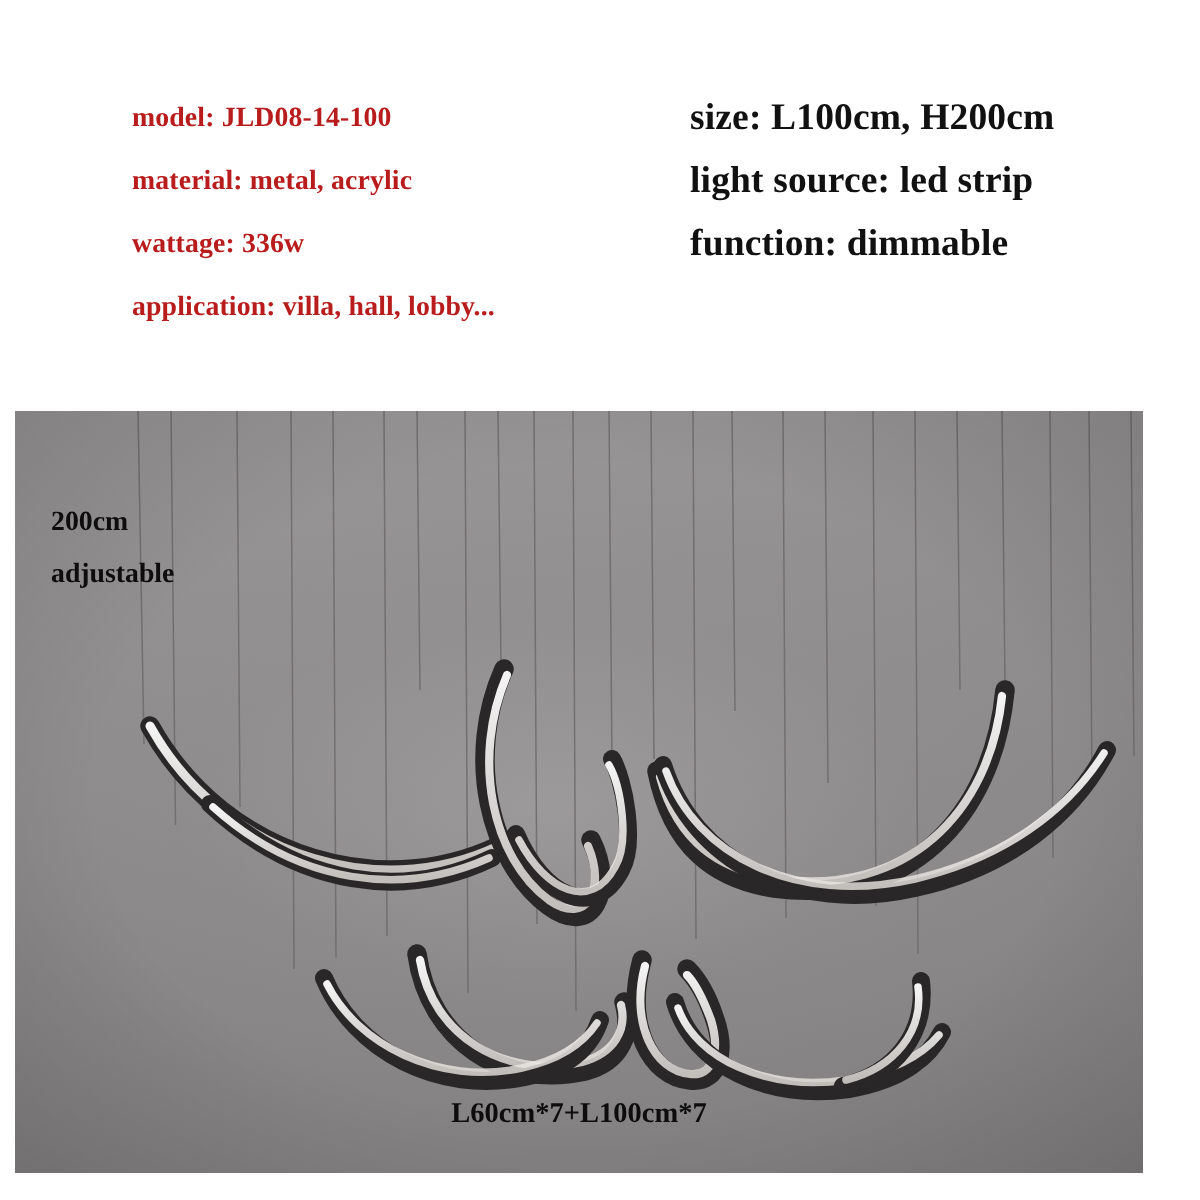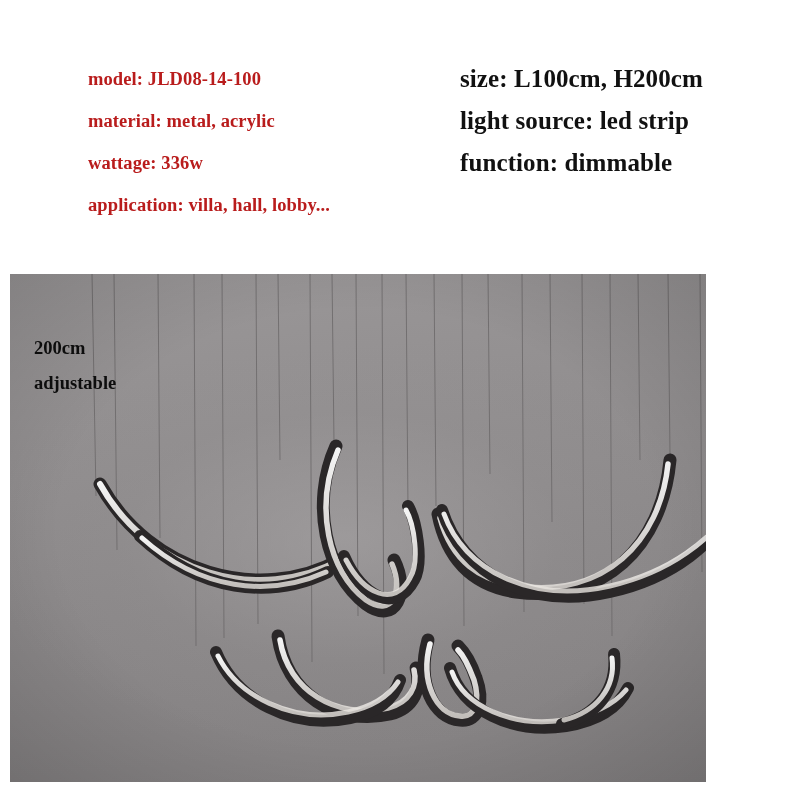--- a/index.html
+++ b/index.html
@@ -57,21 +57,21 @@
     color: #111111;
     letter-spacing: 0.1px;
     white-space: nowrap;
   }
 
   
   .photo {
     position: absolute;
     top: 274px;
     left: 10px;
-    width: 696px;
+    width: 752px;
     height: 508px;
     overflow: hidden;
     background: #8d8a8b;
   }
   .photo-bg {
     position: absolute;
     inset: 0;
     background:
       radial-gradient(ellipse 70% 55% at 48% 52%, rgba(170,167,168,0.55) 0%, rgba(150,147,148,0.25) 45%, rgba(120,117,118,0.0) 75%),
       linear-gradient(175deg, #9a9798 0%, #918e8f 32%, #8a8788 62%, #838081 100%);
@@ -218,15 +218,16 @@
       <g>
         <path d="M604,380 C608,416 586,442 552,450" fill="none" stroke="#2a2728" stroke-width="12" stroke-linecap="round"></path>
         <path d="M602,384 C606,414 586,438 554,446" fill="none" stroke="url(#glow)" stroke-width="5" stroke-linecap="round"></path>
       </g>
     </svg>
 
     <div class="vignette"></div>
 
     <div class="photo-label label-200">200cm</div>
     <div class="photo-label label-adj">adjustable</div>
+    <div class="photo-label label-bottom">L60cm*7+L100cm*7</div>
   </div>
 
 </div>
 
 </body></html>

